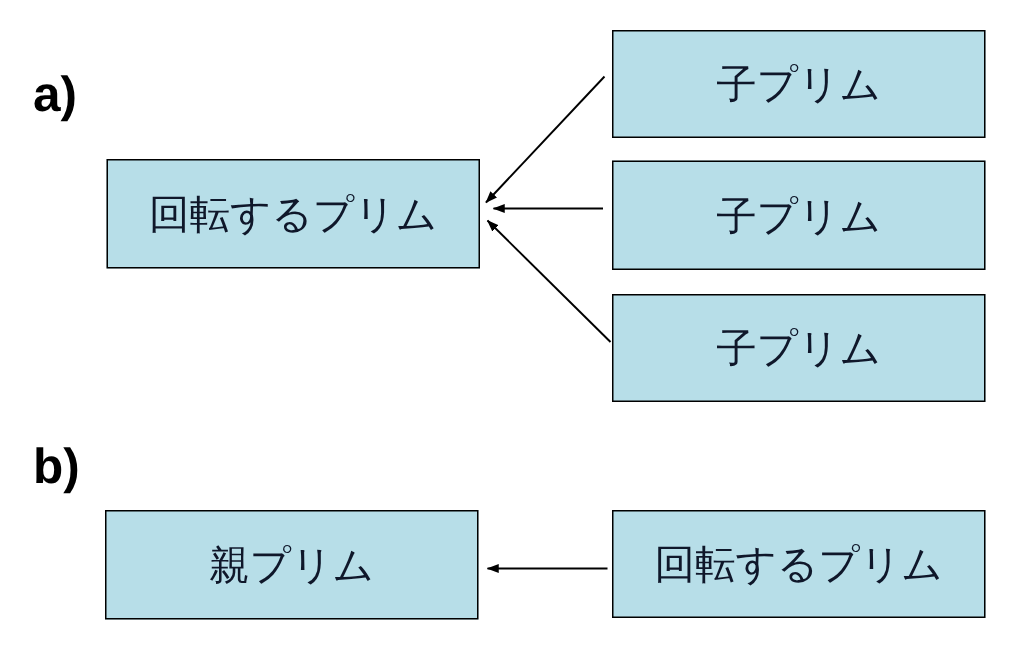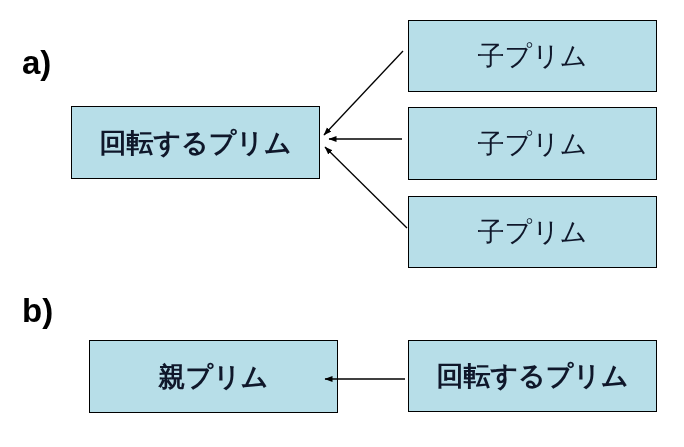--- a/index.html
+++ b/index.html
@@ -21,21 +21,21 @@
     background: #b7dee8;
     border: 1.5px solid #000000;
     display: flex;
     align-items: center;
     justify-content: center;
     font-size: 27px;
     color: #0f172a;
     white-space: nowrap;
   }
   .box.bold {
-    font-weight: bold;
+    font-weight: normal;
   }
   .section-label {
     position: absolute;
     font-size: 33px;
     font-weight: bold;
     color: #000000;
     line-height: 1;
   }
   svg.arrow-layer {
     position: absolute;
@@ -60,21 +60,21 @@
   <div class="box bold" style="left:71px; top:106px; width:249px; height:73px;">回転するプリム</div>
 
   <div class="box" style="left:408px; top:20px; width:249px; height:72px;">子プリム</div>
 
   <div class="box" style="left:408px; top:107px; width:249px; height:73px;">子プリム</div>
 
   <div class="box" style="left:408px; top:196px; width:249px; height:72px;">子プリム</div>
 
   <div class="section-label" style="left:22px; top:294px;">b)</div>
 
-  <div class="box bold" style="left:70px; top:340px; width:249px; height:73px;margin-left:19px;">親プリム</div>
+  <div class="box bold" style="left:70px; top:340px; width:249px; height:73px;">親プリム</div>
 
   <div class="box bold" style="left:408px; top:340px; width:249px; height:72px;">回転するプリム</div>
 
   <svg class="arrow-layer" viewBox="0 0 684 447">
     <defs>
       <marker id="arrowhead" markerUnits="userSpaceOnUse" markerWidth="9" markerHeight="7" refX="7.5" refY="3" orient="auto">
         <path d="M0,0 L8,3 L0,6 Z" fill="#000000"></path>
       </marker>
     </defs>
     <line x1="403" y1="51" x2="324" y2="135" marker-end="url(#arrowhead)"></line>

